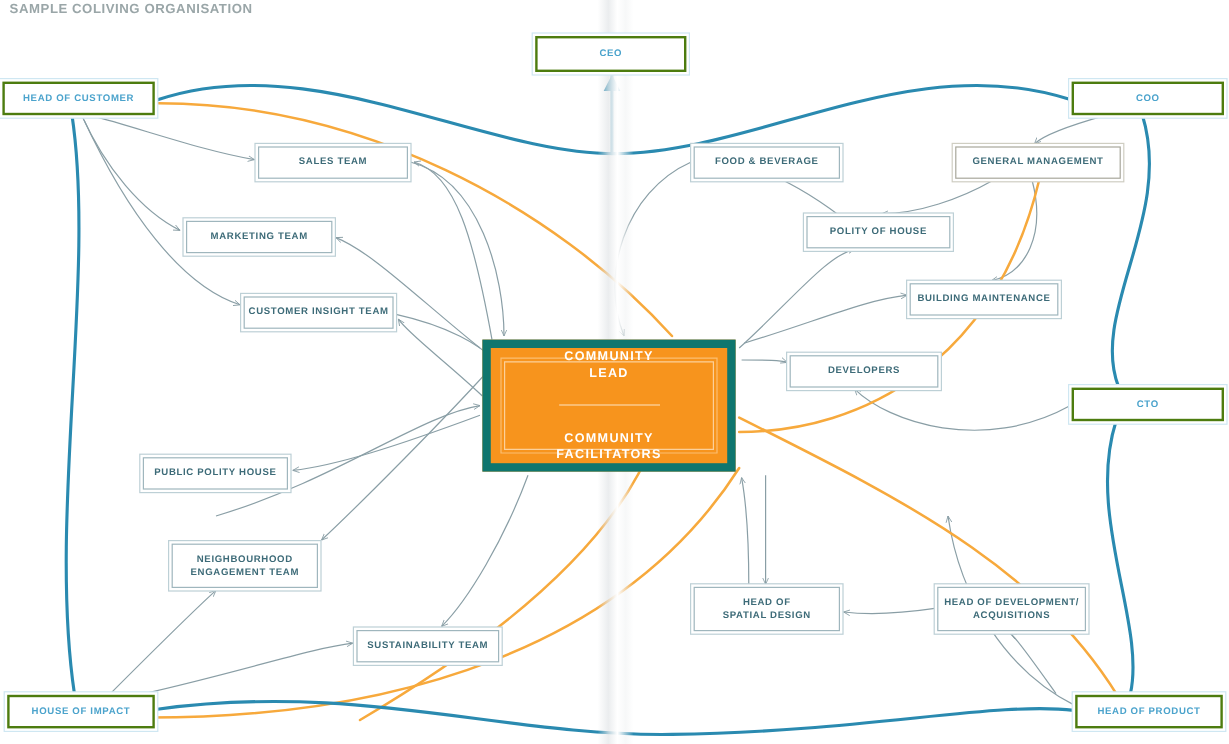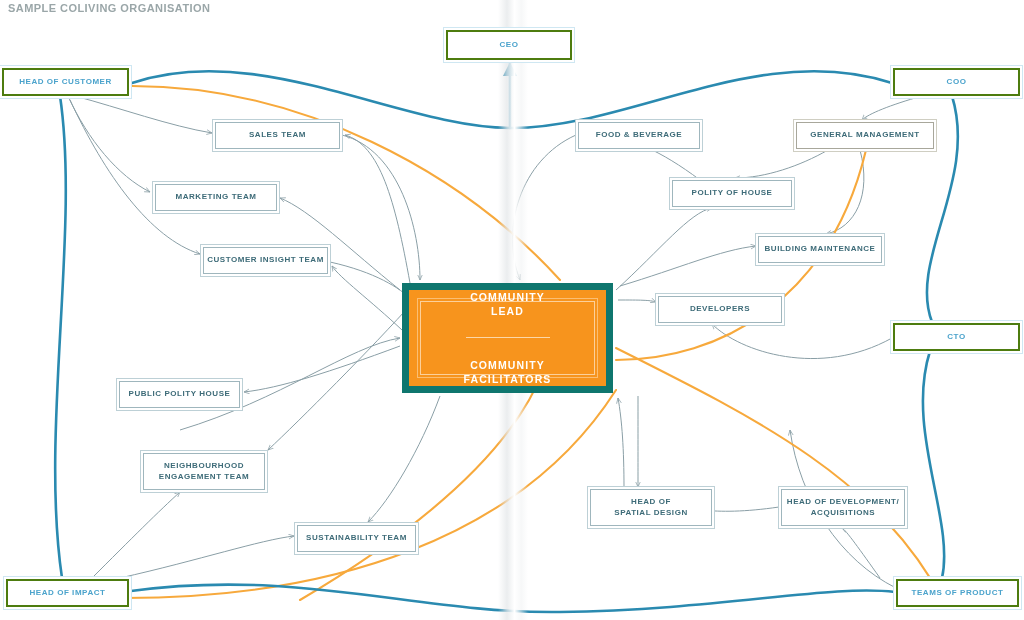--- a/index.html
+++ b/index.html
@@ -149,24 +149,24 @@
       <div class="node exec" style="left: 2px; top: 68px; width: 127px; height: 28px;">
         <span class="lbl">HEAD OF CUSTOMER</span>
       </div>
       <div class="node exec" style="left: 893px; top: 68px; width: 127px; height: 28px;">
         <span class="lbl">COO</span>
       </div>
       <div class="node exec" style="left: 893px; top: 323px; width: 127px; height: 28px;">
         <span class="lbl">CTO</span>
       </div>
       <div class="node exec" style="left: 6px; top: 579px; width: 123px; height: 28px;">
-        <span class="lbl">HEAD OF IMPACT</span>
+        <span class="lbl">HOUSE OF IMPACT</span>
       </div>
       <div class="node exec" style="left: 896px; top: 579px; width: 123px; height: 28px;">
-        <span class="lbl">TEAMS OF PRODUCT</span>
+        <span class="lbl">HEAD OF PRODUCT</span>
       </div>
       <div class="node team" style="left: 215px; top: 122px; width: 125px; height: 27px;">
         <span class="lbl">SALES TEAM</span>
       </div>
       <div class="node team" style="left: 155px; top: 184px; width: 122px; height: 27px;">
         <span class="lbl">MARKETING TEAM</span>
       </div>
       <div class="node team" style="left: 203px; top: 247px; width: 125px; height: 27px;">
         <span class="lbl">CUSTOMER INSIGHT TEAM</span>
       </div>
@@ -188,21 +188,21 @@
       </div>
       <div class="node team" style="left: 672px; top: 180px; width: 120px; height: 27px;">
         <span class="lbl">POLITY OF HOUSE</span>
       </div>
       <div class="node team" style="left: 758px; top: 236px; width: 124px; height: 27px;">
         <span class="lbl">BUILDING MAINTENANCE</span>
       </div>
       <div class="node team" style="left: 658px; top: 296px; width: 124px; height: 27px;">
         <span class="lbl">DEVELOPERS</span>
       </div>
-      <div class="node team" style="left: 578px; top: 489px; width: 122px; height: 37px; margin-left: 12px;">
+      <div class="node team" style="left: 578px; top: 489px; width: 122px; height: 37px;">
         <span class="lbl">HEAD OF
 SPATIAL DESIGN</span>
       </div>
       <div class="node team" style="left: 781px; top: 489px; width: 124px; height: 37px;">
         <span class="lbl">HEAD OF DEVELOPMENT/
 ACQUISITIONS</span>
       </div>
     </div>
 
   <div class="hub" style="left: 402px; top: 283px; width: 211px; height: 110px;">

